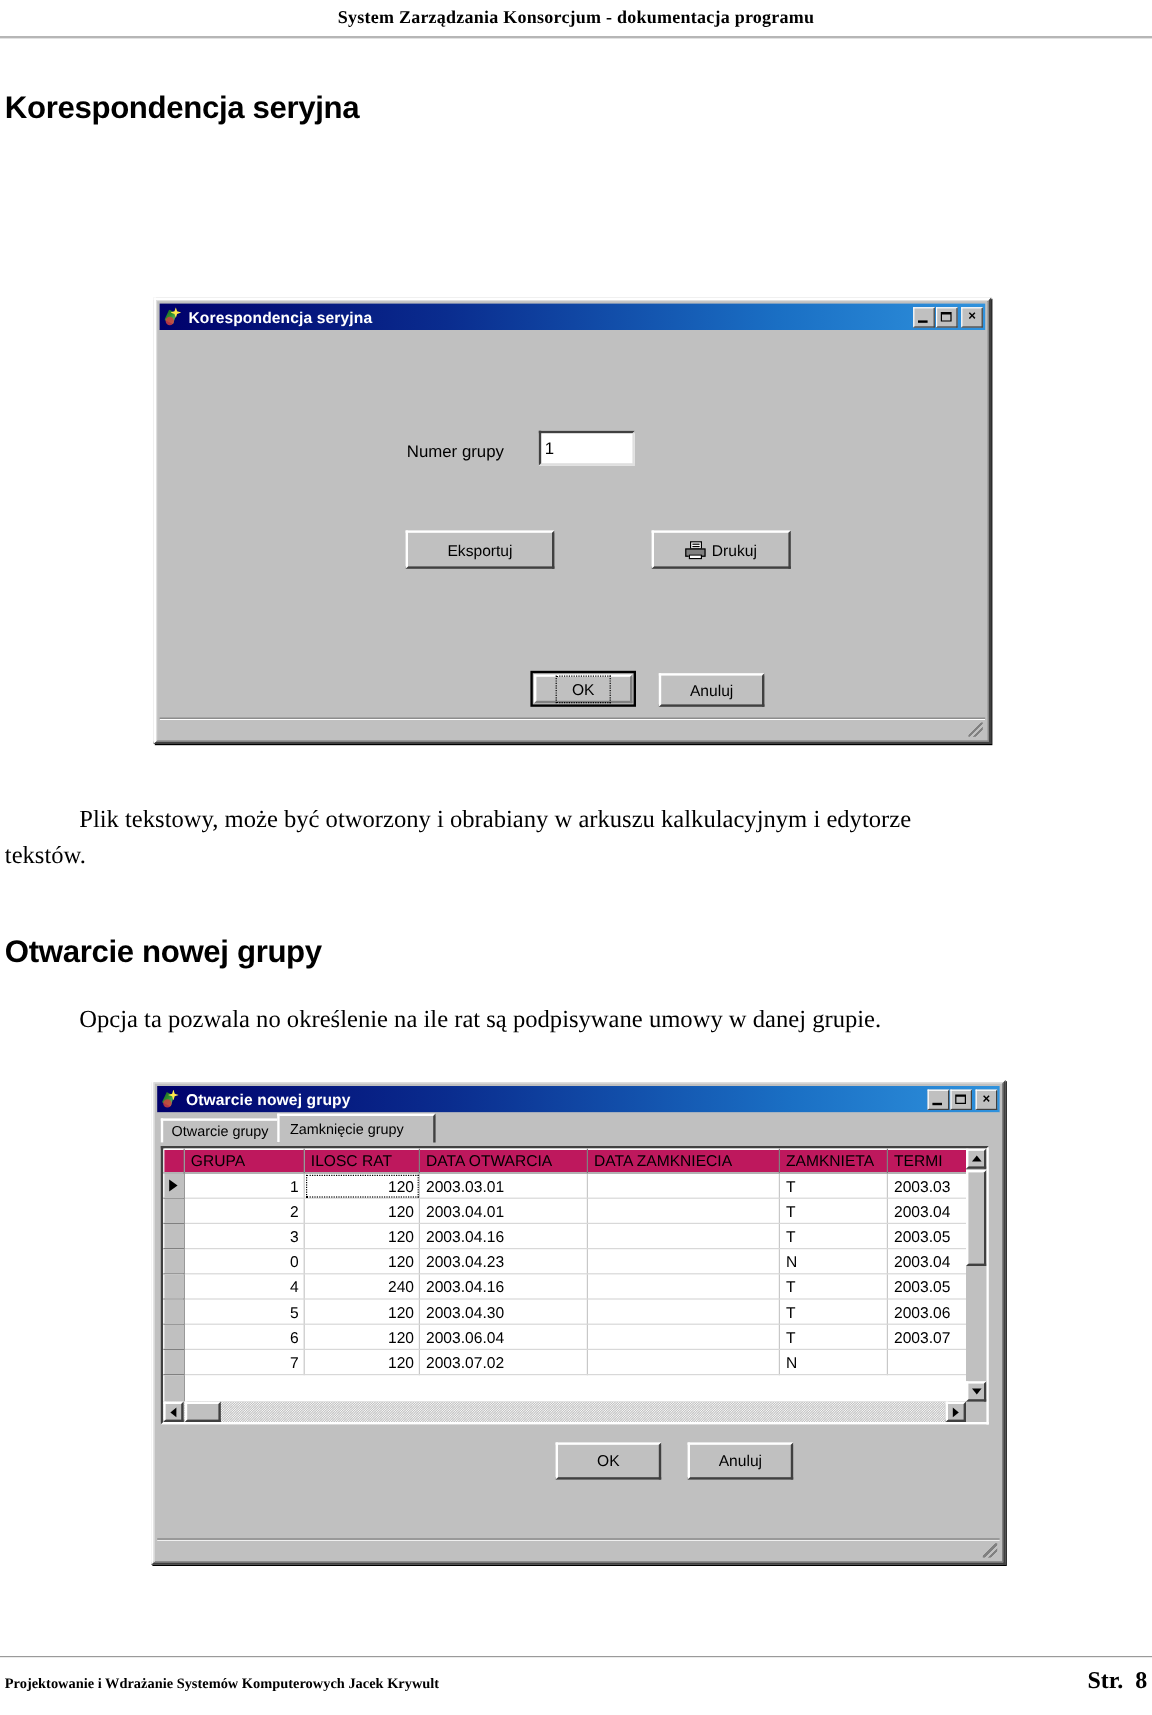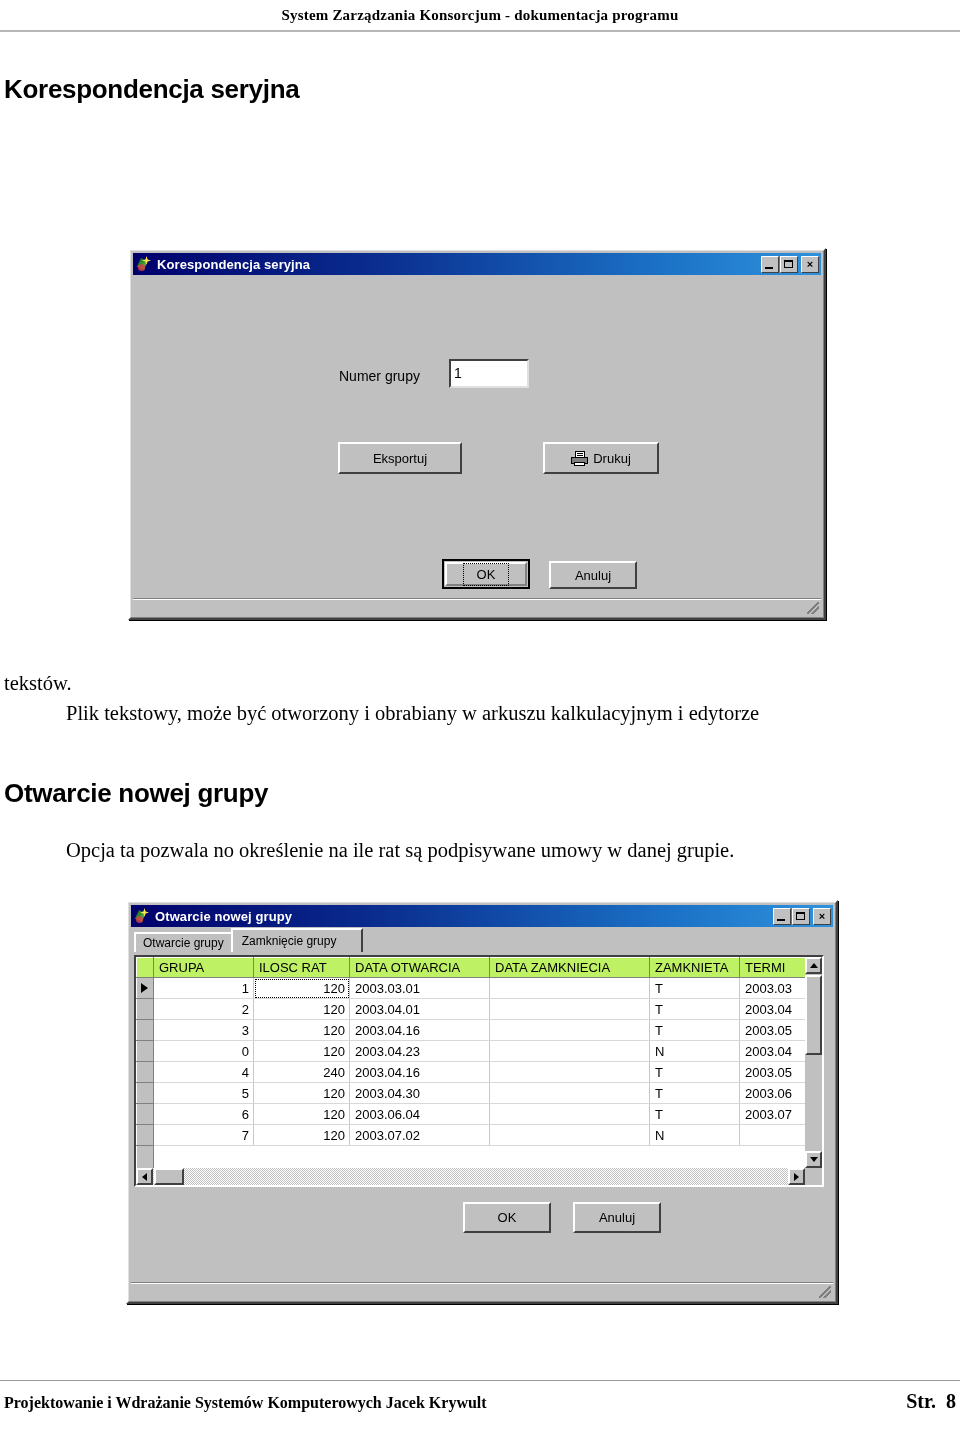--- a/index.html
+++ b/index.html
@@ -327,21 +327,21 @@
   }
   table.grid {
     border-collapse: collapse;
     font-family: "Liberation Sans", sans-serif;
     font-size: 13px;
     table-layout: fixed;
     width: 100%;
     background: #ffffff;
   }
   table.grid th {
-    background: #bef264;
+    background: #be185d;
     border-right: 1px solid #808080;
     border-bottom: 1px solid #808080;
     border-top: 1px solid #ffffff;
     font-weight: normal;
     text-align: left;
     padding: 2px 4px 2px 5px;
     height: 20px;
     box-sizing: border-box;
     white-space: nowrap;
     overflow: hidden;
@@ -440,21 +440,21 @@
   }
   .page-footer {
     position: absolute;
     left: 4px; right: 4px;
     bottom: 16px;
     display: flex;
     align-items: baseline;
     justify-content: space-between;
     font-family: "Liberation Serif", serif;
   }
-  .footer-left { font-size: 16px; font-weight: bold; }
+  .footer-left { font-size: 12px; font-weight: bold; }
   .footer-right { font-size: 20px; font-weight: bold; }
   .footer-right .pg-num { margin-left: 10px; }
 </style>
 </head>
 <body>
 
 <div class="page-header">
   <span class="page-header-text">System  Zarządzania Konsorcjum   - dokumentacja programu</span>
 </div>
 <div class="page-header-rule"></div>
@@ -522,22 +522,22 @@
     </div>
 
     <div class="statusbar">
       <span class="grip"></span>
     </div>
 
   </div>
 </div>
 
 <div style="position:absolute; left:0; top:668px; width:960px;">
+  <p class="para" style="margin-top:0;">Plik tekstowy, może być otworzony i obrabiany w arkuszu kalkulacyjnym i edytorze</p>
   <p class="para no-indent" style="margin-top:0;">tekstów.</p>
-  <p class="para" style="margin-top:0;">Plik tekstowy, może być otworzony i obrabiany w arkuszu kalkulacyjnym i edytorze</p>
 </div>
 
 <h1 class="section-title" style="position:absolute; left:4px; top:778px; margin:0;">Otwarcie nowej grupy</h1>
 
 <p class="para" style="position:absolute; left:4px; top:835px; width:948px; margin:0;">Opcja ta pozwala no określenie na ile rat są podpisywane umowy w danej grupie.</p>
 
 <div class="win" style="left:126px; top:900px; width:712px; height:404px;">
   <div class="win-inner">
 
     <div class="titlebar">

